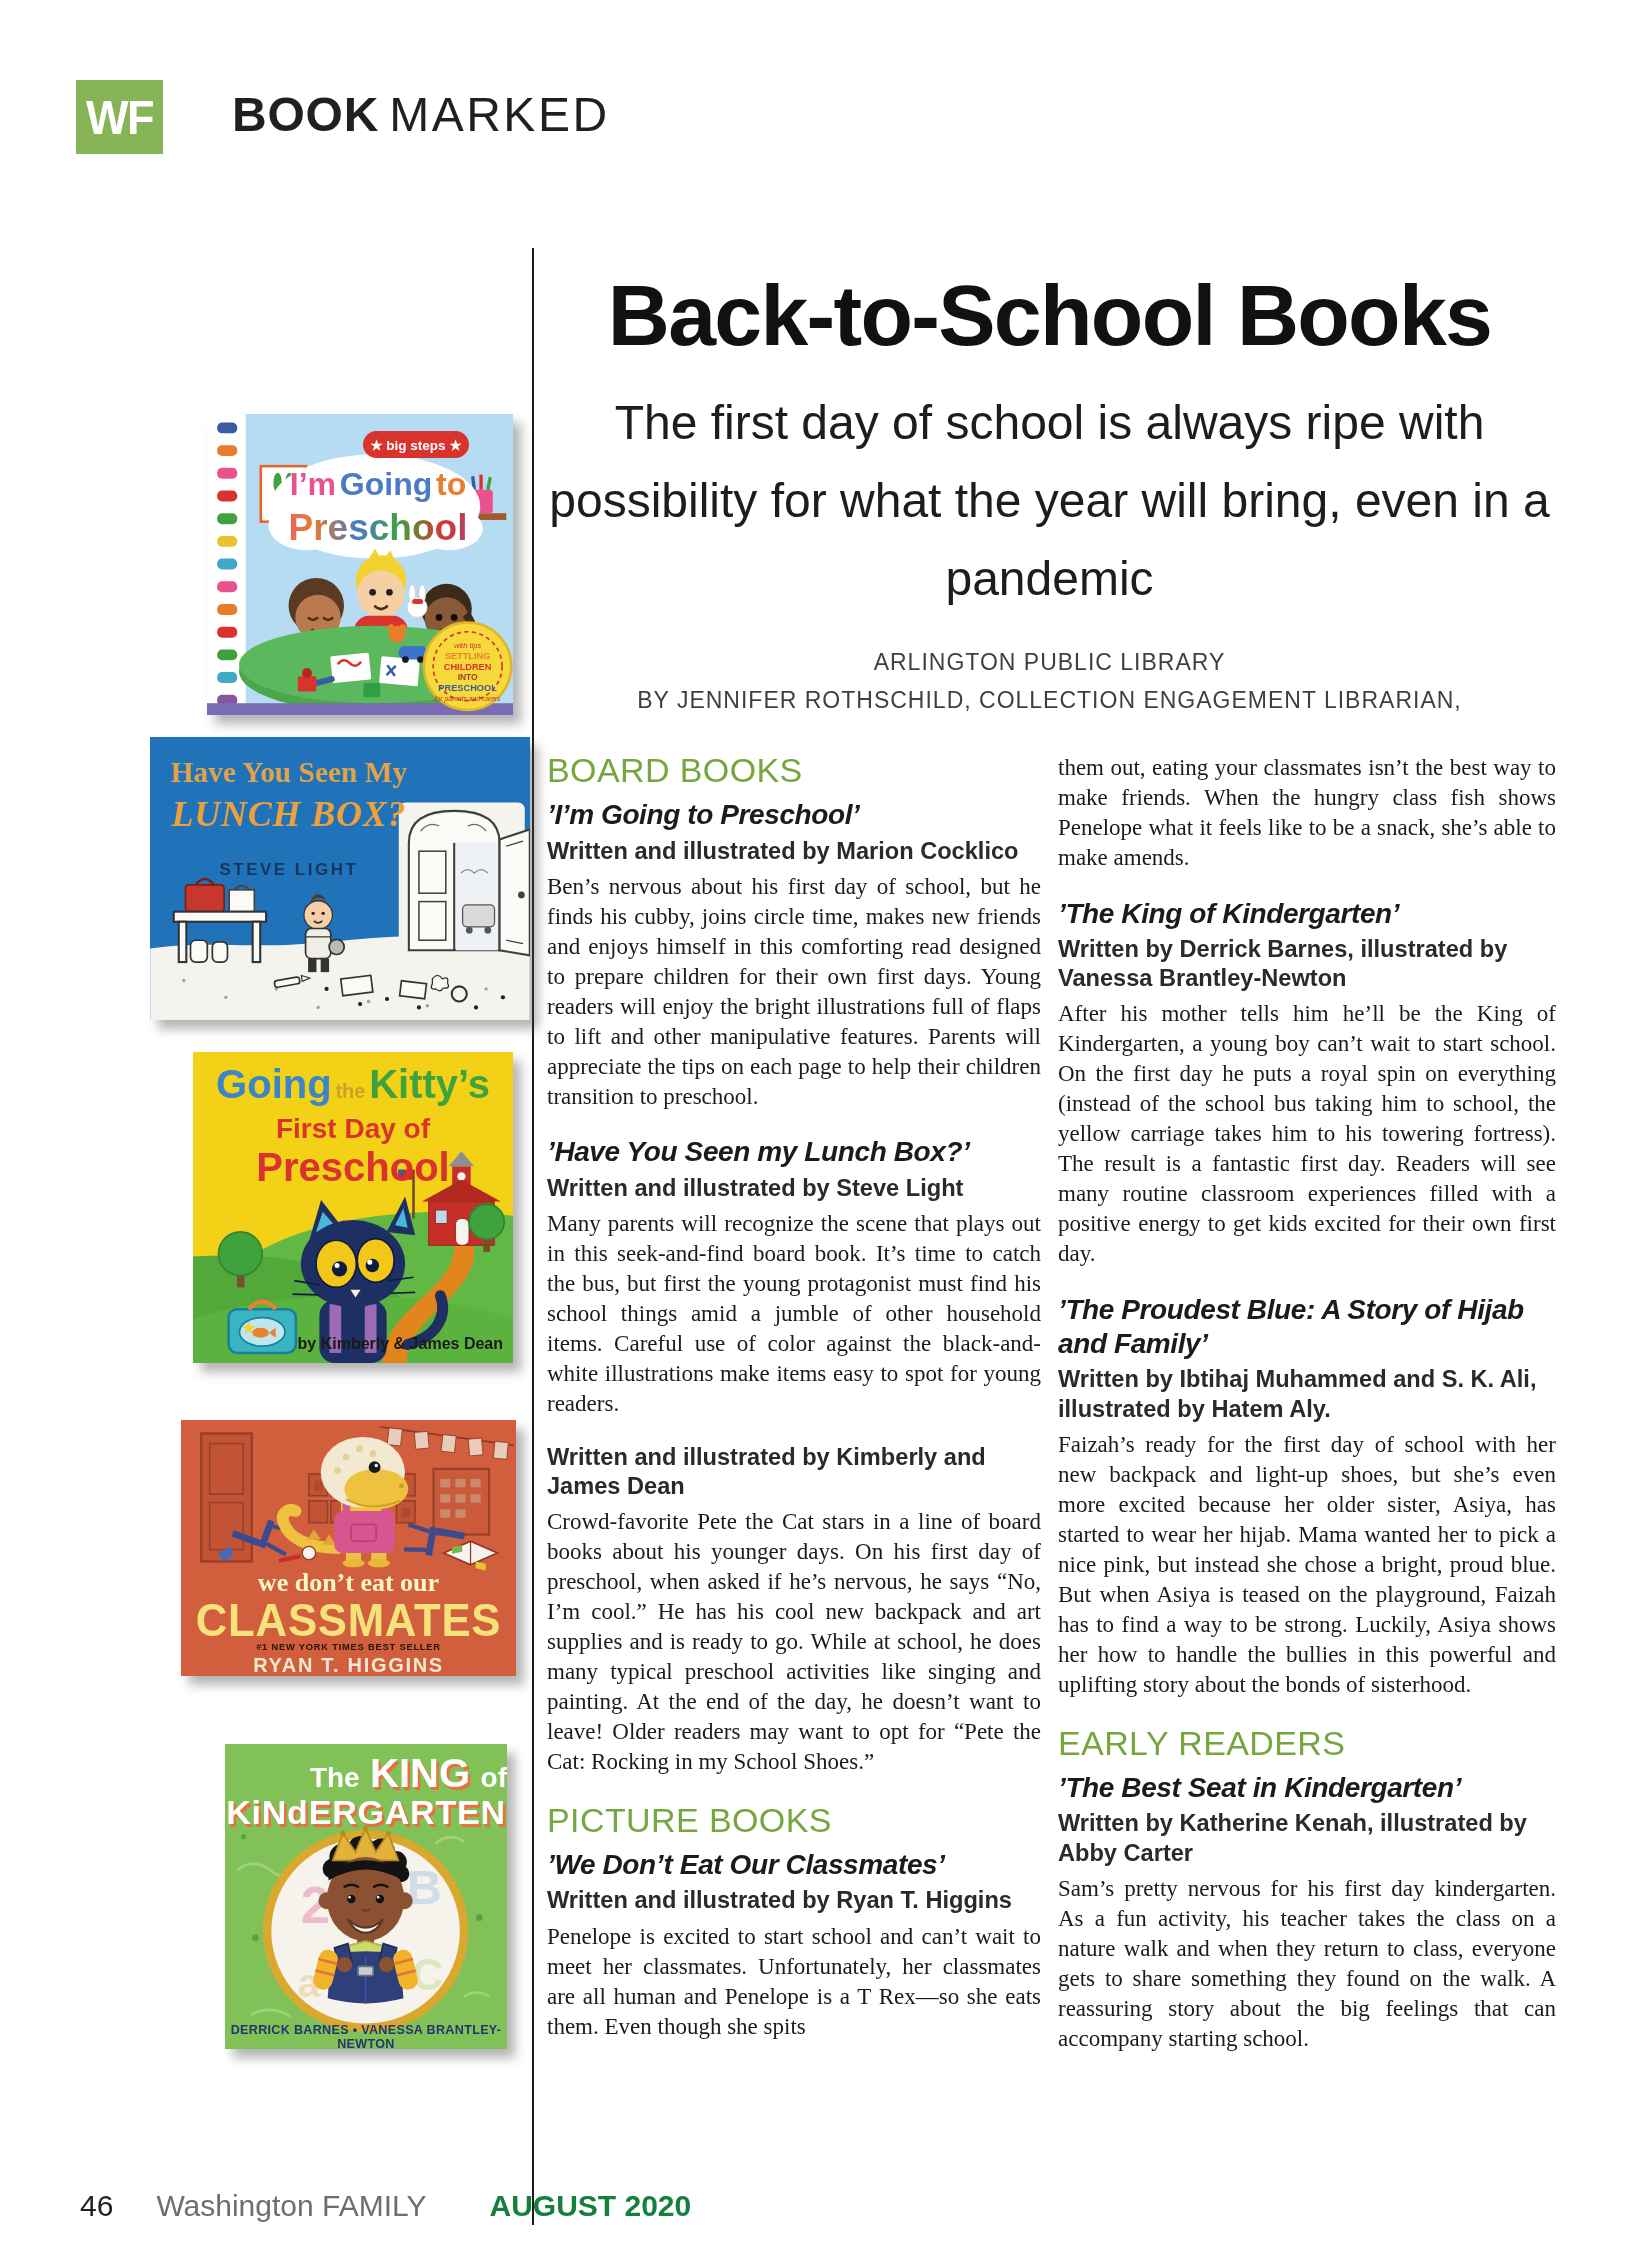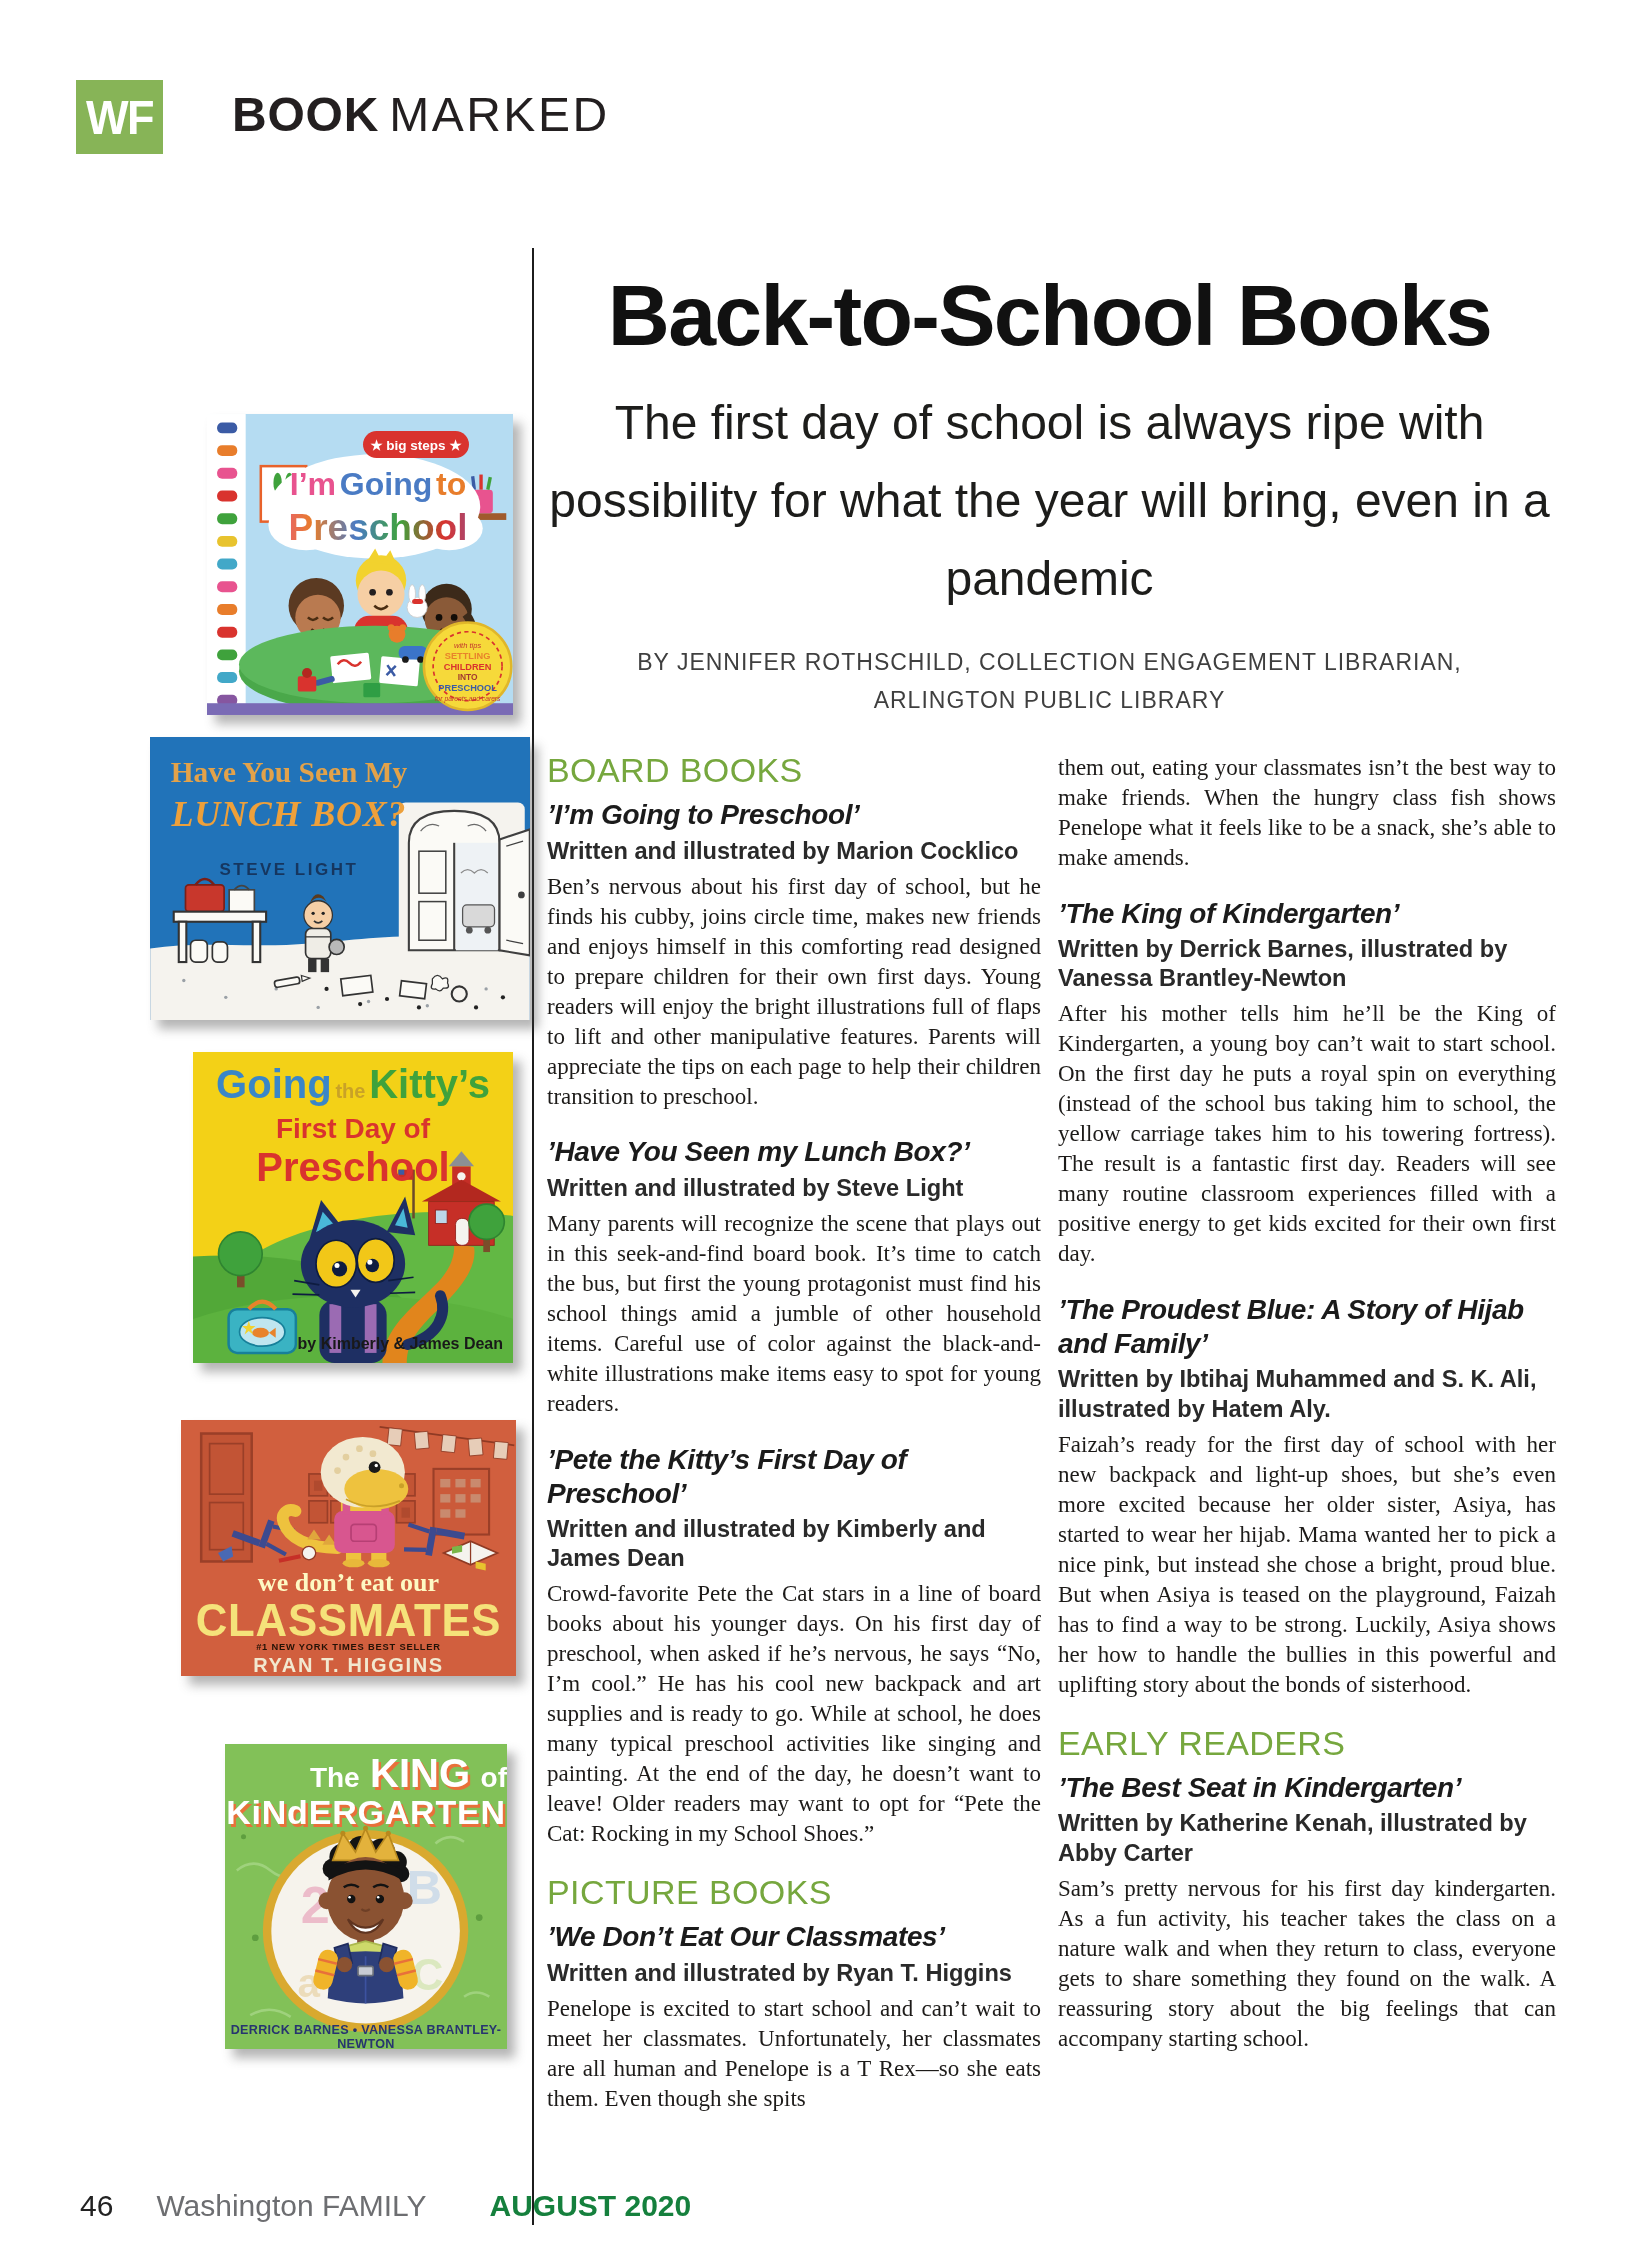--- a/index.html
+++ b/index.html
@@ -108,22 +108,22 @@
 <div class="abs section-title">
   <span class="b">BOOK</span><span class="l">MARKED</span>
 </div>
 
 <div class="abs vrule"></div>
 
 <div class="abs title-block">
   <div class="main-title">Back-to-School Books</div>
   <div class="subtitle">The first day of school is always ripe with possibility for what the year will bring, even in a pandemic</div>
   <div class="byline">
+    <div>ARLINGTON PUBLIC LIBRARY</div>
     <div>BY JENNIFER ROTHSCHILD, COLLECTION ENGAGEMENT LIBRARIAN,</div>
-    <div>ARLINGTON PUBLIC LIBRARY</div>
   </div>
 </div>
 
 <div class="abs cover cover1">
   <svg width="306" height="301" viewBox="0 0 364 358">
     <rect width="364" height="358" fill="#b5dcf2"></rect>
     <rect width="46" height="358" fill="#ffffff"></rect>
     <g>
       <rect x="12" y="10" width="24" height="13" rx="6" fill="#3b5ba5"></rect>
         <rect x="12" y="37" width="24" height="13" rx="6" fill="#e87d2b"></rect>
@@ -538,21 +538,20 @@
   <div class="green-heading">BOARD BOOKS</div>
 
   <div class="book-title">’I’m Going to Preschool’</div>
   <div class="credit">Written and illustrated by Marion Cocklico</div>
   <div class="review">Ben’s nervous about his first day of school, but he finds his cubby, joins circle time, makes new friends and enjoys himself in this comforting read designed to prepare children for their own first days. Young readers will enjoy the bright illustrations full of flaps to lift and other manipulative features. Parents will appreciate the tips on each page to help their children transition to preschool.</div>
 
   <div class="book-title">’Have You Seen my Lunch Box?’</div>
   <div class="credit">Written and illustrated by Steve Light</div>
   <div class="review">Many parents will recognize the scene that plays out in this seek-and-find board book. It’s time to catch the bus, but first the young protagonist must find his school things amid a jumble of other household items. Careful use of color against the black-and-white illustrations make items easy to spot for young readers.</div>
 
-  <div class="book-title">’Pete the Kitty’s First Day of Preschool’</div>
   <div class="credit">Written and illustrated by Kimberly and James Dean</div>
   <div class="review">Crowd-favorite Pete the Cat stars in a line of board books about his younger days. On his first day of preschool, when asked if he’s nervous, he says “No, I’m cool.” He has his cool new backpack and art supplies and is ready to go. While at school, he does many typical preschool activities like singing and painting. At the end of the day, he doesn’t want to leave! Older readers may want to opt for “Pete the Cat: Rocking in my School Shoes.”</div>
 
   <div class="green-heading">PICTURE BOOKS</div>
 
   <div class="book-title">’We Don’t Eat Our Classmates’</div>
   <div class="credit">Written and illustrated by Ryan T. Higgins</div>
   <div class="review last">Penelope is excited to start school and can’t wait to meet her classmates. Unfortunately, her classmates are all human and Penelope is a T Rex—so she eats them. Even though she spits</div>
 </div>
 

